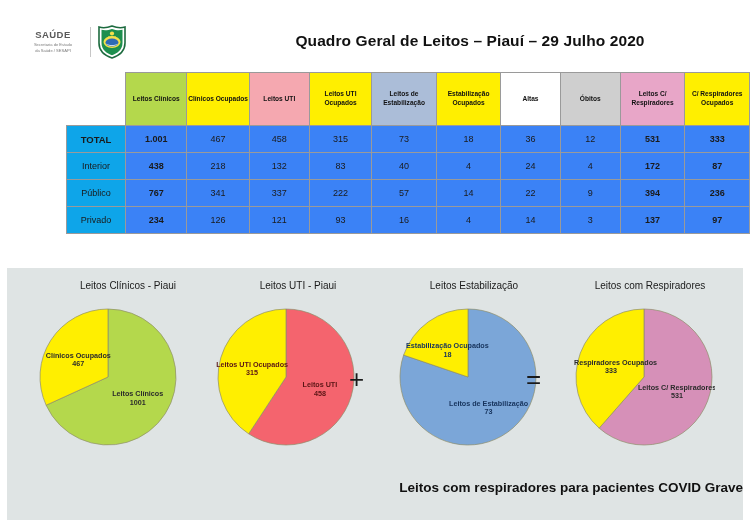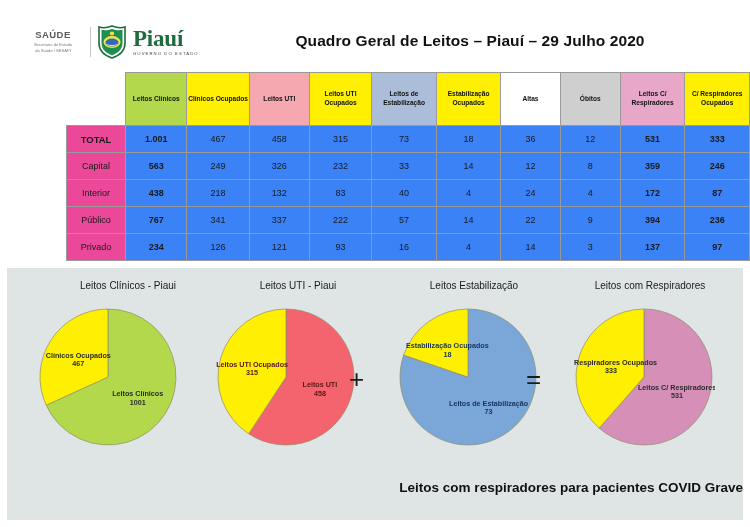--- a/index.html
+++ b/index.html
@@ -44,21 +44,21 @@
   #table-wrap{position:absolute;left:0;top:72px;width:750px;height:190px;}
   table{border-collapse:collapse;position:absolute;left:66px;top:0;}
   table td,table th{padding:0;}
   .hcell{
     width:69px;height:52px;border:1px solid #9a9a9a;
     font-size:6.6px;font-weight:bold;line-height:1.35;
     text-align:center;vertical-align:middle;color:#111;
   }
   .hblank{width:65px;height:52px;border:none;background:transparent;}
   .rowlabel{
-    width:65px;height:26px;border:1px solid #9a9a9a;background:#ec4899;
+    width:65px;height:26px;border:1px solid #9a9a9a;background:#0ea5e9;
     text-align:center;vertical-align:middle;font-size:9px;color:#1a1a1a;
   }
   .rowlabel.total{font-weight:bold;font-size:9.5px;}
   .dcell{
     width:69px;height:26px;border:1px solid #9a9a9a;background:#3b82f6;
     text-align:center;vertical-align:middle;font-size:9px;color:#1a1a1a;
   }
   .dcell.b{font-weight:bold;}
 
   
@@ -102,24 +102,20 @@
     <div id="brasao">
       <svg width="30" height="34" viewBox="0 0 30 34">
         <path d="M15 1 C20 3 25 3 28 2 L28 18 C28 27 21 31 15 33 C9 31 2 27 2 18 L2 2 C5 3 10 3 15 1 Z" fill="#ffffff" stroke="#1d6b3f" stroke-width="1.6"></path>
         <path d="M15 4 C19 5.5 23 5.5 25.5 4.8 L25.5 18 C25.5 25 20 28.5 15 30.3 C10 28.5 4.5 25 4.5 18 L4.5 4.8 C7 5.5 11 5.5 15 4 Z" fill="#1d8f4e"></path>
         <ellipse cx="15" cy="17" rx="8.5" ry="6" fill="#f4e04a"></ellipse>
         <ellipse cx="15" cy="17.5" rx="6.5" ry="4" fill="#2f6bb5"></ellipse>
         <path d="M8.5 18.5 q6.5 3.5 13 0 q-6.5 5.2 -13 0 Z" fill="#ffffff"></path>
         <circle cx="15" cy="8.5" r="2.1" fill="#f4e04a"></circle>
         <path d="M11 11.5 h8 v1.4 h-8 Z" fill="#f4e04a"></path>
       </svg>
-    </div>
-    <div id="logo-piaui">
-      <div class="pname">Piauí</div>
-      <div class="psub">GOVERNO DO ESTADO</div>
     </div>
   </div>
 
   <div id="page-title">Quadro Geral de Leitos – Piauí – 29 Julho 2020</div>
 </div>
 
 <div id="table-wrap">
   <table>
     <thead>
       <tr id="thead-row">
@@ -144,33 +140,20 @@
           <td class="dcell">458</td>
           <td class="dcell">315</td>
           <td class="dcell">73</td>
           <td class="dcell">18</td>
           <td class="dcell">36</td>
           <td class="dcell">12</td>
           <td class="dcell b">531</td>
           <td class="dcell b">333</td>
         </tr>
         <tr>
-          <td class="rowlabel">Capital</td>
-          <td class="dcell b">563</td>
-          <td class="dcell">249</td>
-          <td class="dcell">326</td>
-          <td class="dcell">232</td>
-          <td class="dcell">33</td>
-          <td class="dcell">14</td>
-          <td class="dcell">12</td>
-          <td class="dcell">8</td>
-          <td class="dcell b">359</td>
-          <td class="dcell b">246</td>
-        </tr>
-        <tr>
           <td class="rowlabel">Interior</td>
           <td class="dcell b">438</td>
           <td class="dcell">218</td>
           <td class="dcell">132</td>
           <td class="dcell">83</td>
           <td class="dcell">40</td>
           <td class="dcell">4</td>
           <td class="dcell">24</td>
           <td class="dcell">4</td>
           <td class="dcell b">172</td>

